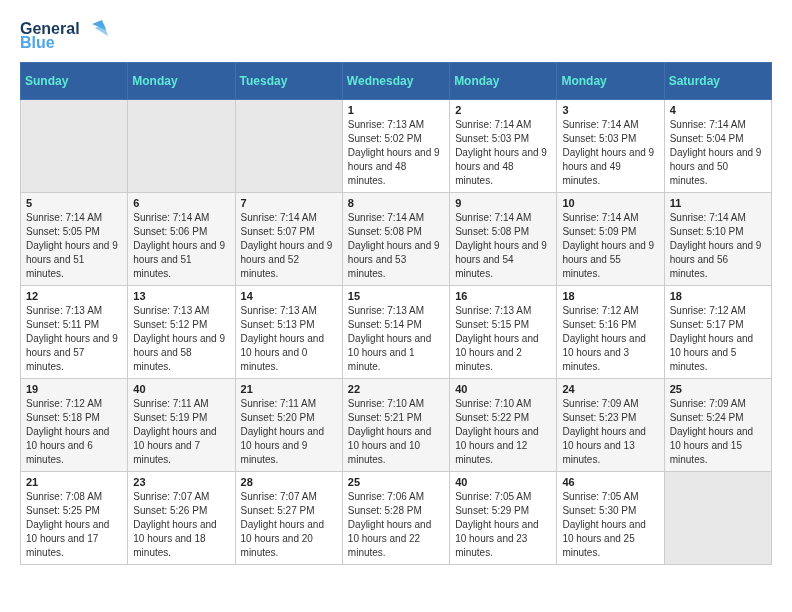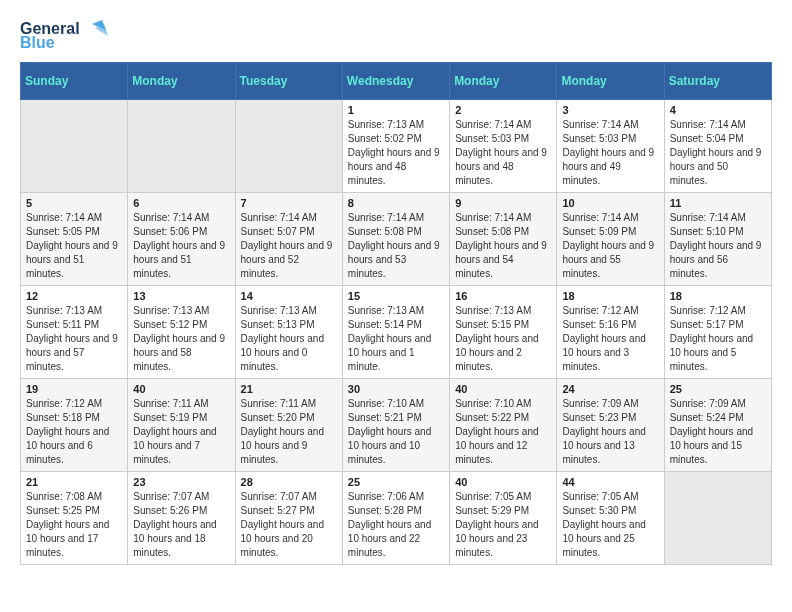--- a/index.html
+++ b/index.html
@@ -290,21 +290,21 @@
       </td>
           <td>
         <span class="day-number">21</span>
         <div class="day-info">
           Sunrise: 7:11 AM<br>
           Sunset: 5:20 PM<br>
           Daylight hours and 10 hours and 9 minutes.
         </div>
       </td>
           <td>
-        <span class="day-number">30</span>
+        <span class="day-number">22</span>
         <div class="day-info">
           Sunrise: 7:10 AM<br>
           Sunset: 5:21 PM<br>
           Daylight hours and 10 hours and 10 minutes.
         </div>
       </td>
           <td>
         <span class="day-number">40</span>
         <div class="day-info">
           Sunrise: 7:10 AM<br>
@@ -364,21 +364,21 @@
       </td>
           <td>
         <span class="day-number">40</span>
         <div class="day-info">
           Sunrise: 7:05 AM<br>
           Sunset: 5:29 PM<br>
           Daylight hours and 10 hours and 23 minutes.
         </div>
       </td>
           <td>
-        <span class="day-number">44</span>
+        <span class="day-number">46</span>
         <div class="day-info">
           Sunrise: 7:05 AM<br>
           Sunset: 5:30 PM<br>
           Daylight hours and 10 hours and 25 minutes.
         </div>
       </td>
           <td class="empty-cell"></td>
         </tr>
       </tbody>
   </table>

